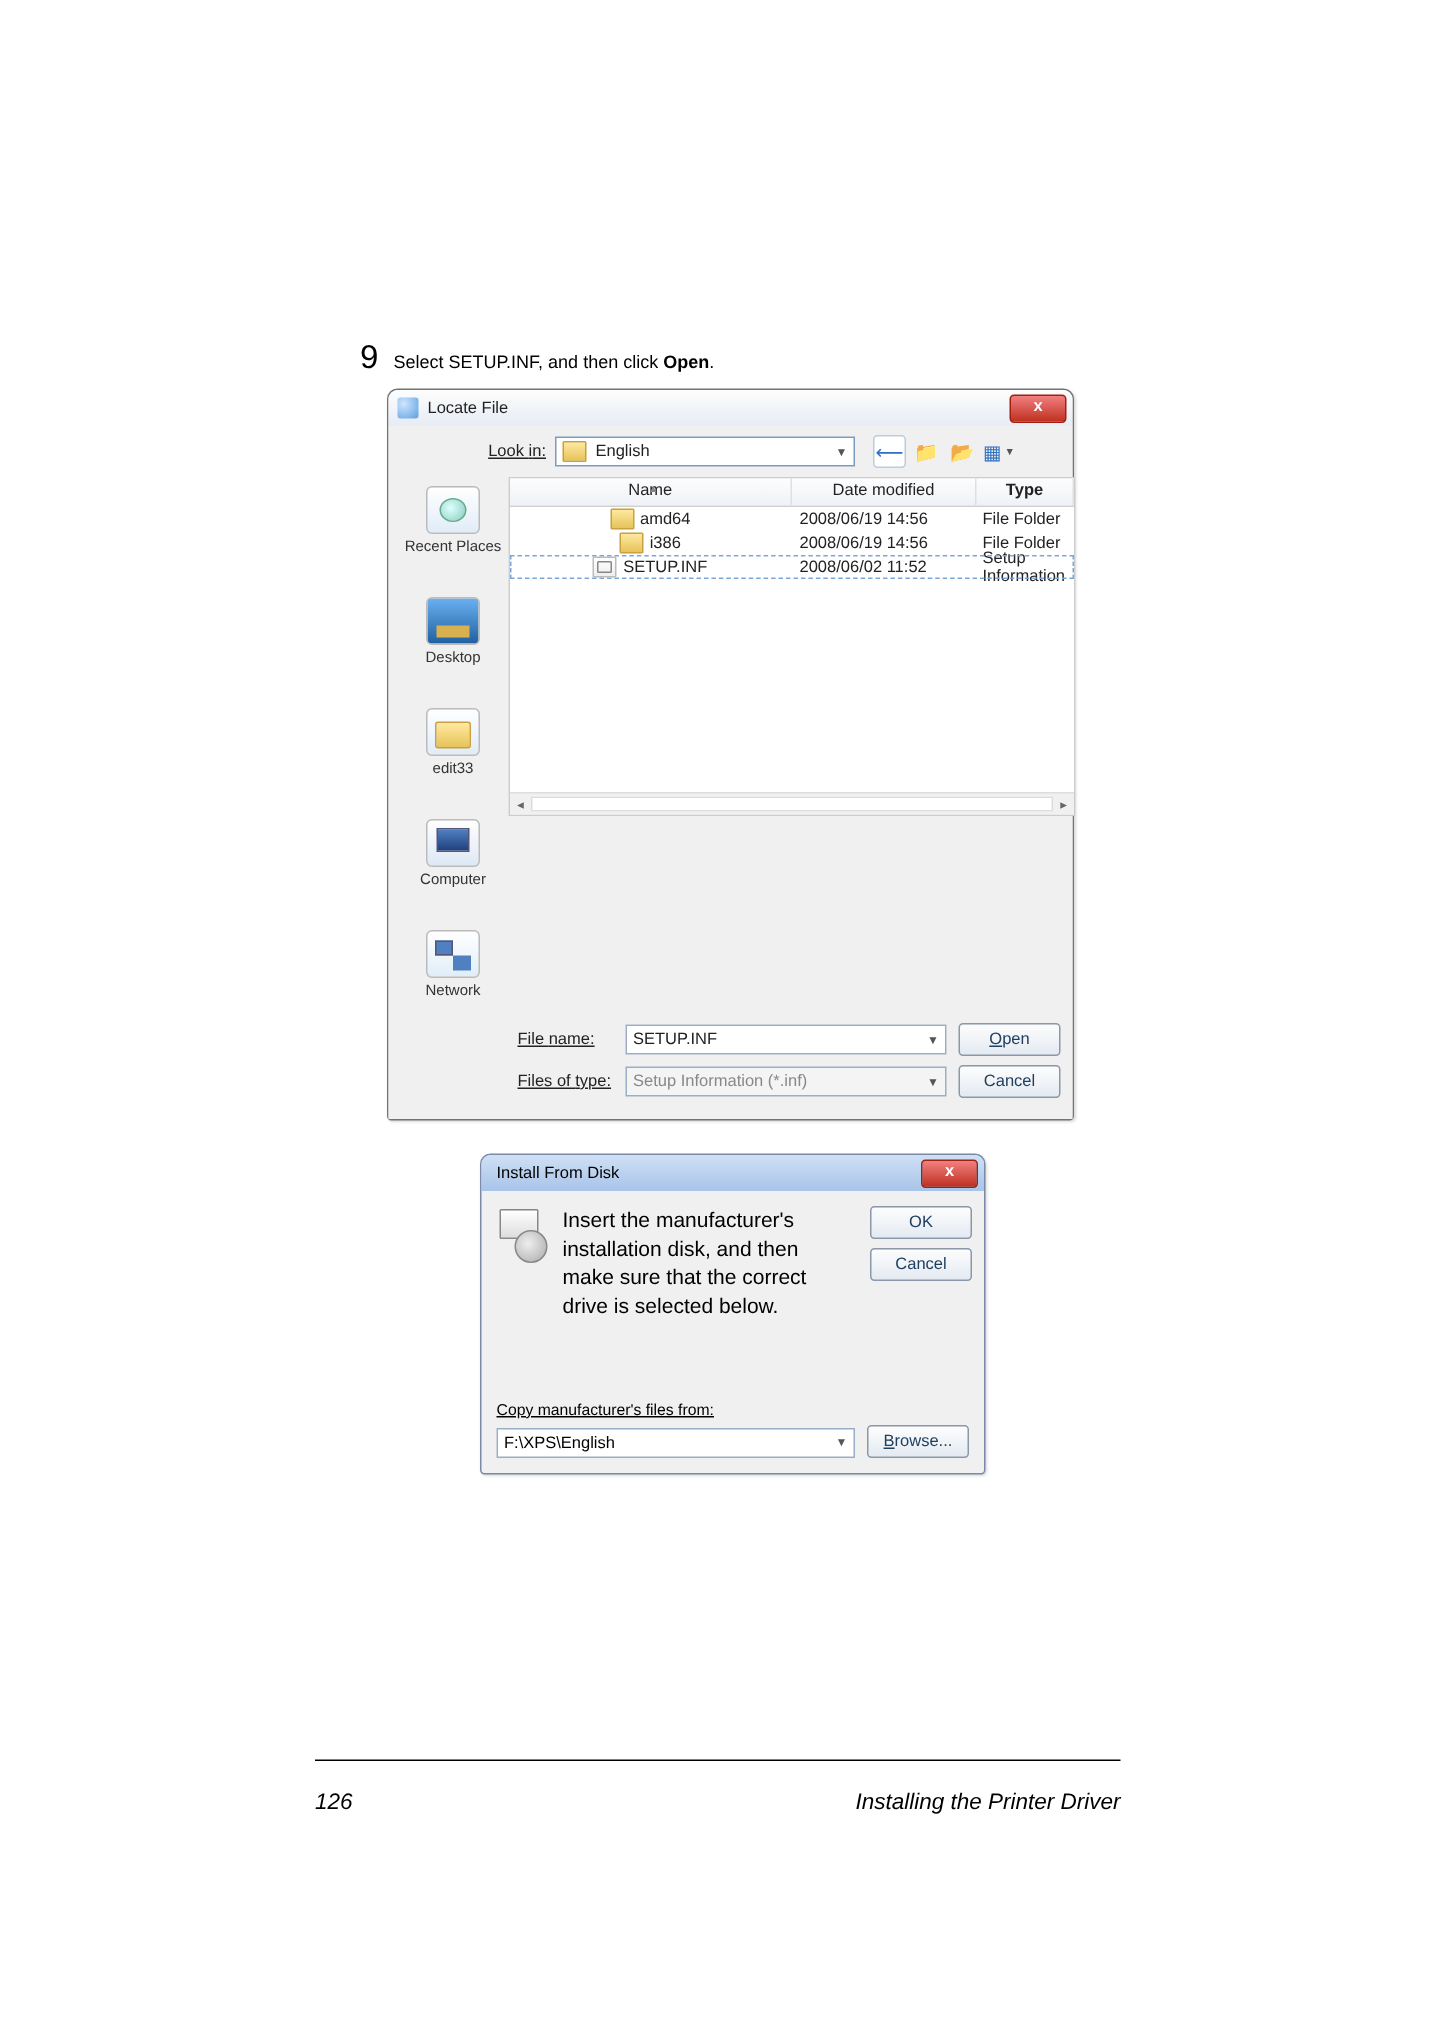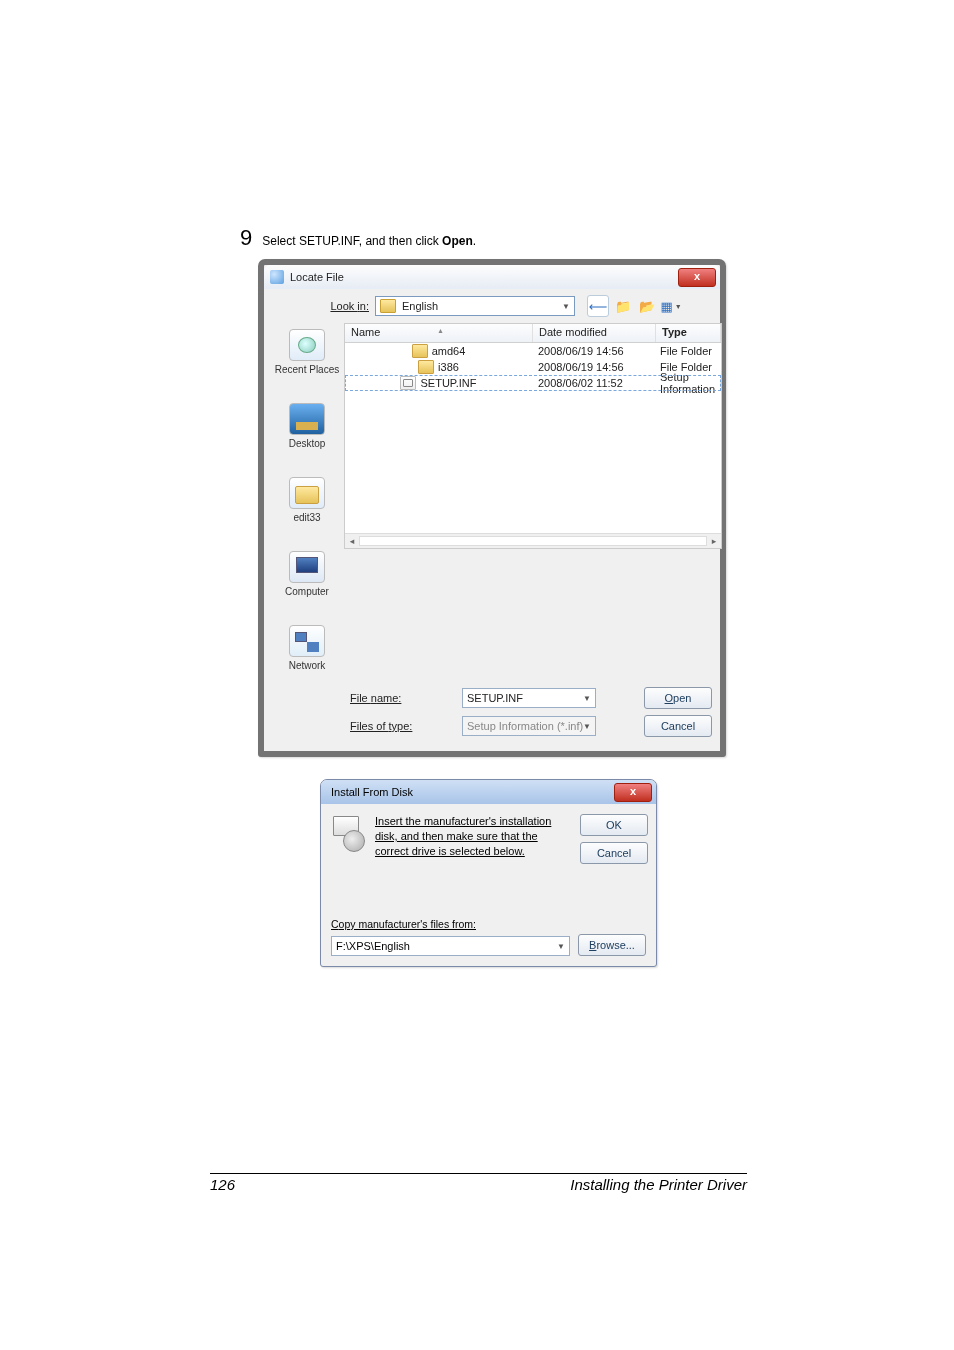--- a/index.html
+++ b/index.html
@@ -29,21 +29,21 @@
     margin-right: 10px;
   }
   .step-text {
     font-size: 12px;
   }
   .step-text b { font-weight: bold; }
 
   
   .dlg-locate {
     width: 456px;
-    border: 6px solid #737373;
+    border: 1px solid #737373;
     border-radius: 7px 7px 3px 3px;
     background: #f0f0f0;
     margin-left: 18px;
     margin-bottom: 22px;
     font-size: 11px;
     color: #222;
     box-shadow: 1px 1px 2px rgba(0,0,0,0.15);
   }
   .titlebar {
     height: 24px;
@@ -195,20 +195,21 @@
     display: flex;
     background: linear-gradient(#fdfdfd,#eef2f7);
     border-bottom: 1px solid #d0d0d0;
     height: 18px;
     font-size: 11px;
   }
   .fl-head .col {
     padding: 2px 6px;
     border-right: 1px solid #e0e0e0;
     position: relative;
+    text-align: center;
   }
   .col.name { flex: 0 0 175px; }
   .col.date { flex: 0 0 110px; }
   .col.type { flex: 1; font-weight: bold; }
   .fl-head .col.name::after{
     content:"▴"; position:absolute; left:50%; top:2px; font-size:8px; color:#888;
   }
   .fl-rows { flex:1; overflow:hidden; }
   .fl-row {
     display: flex;
@@ -251,21 +252,20 @@
   .fl-scroll .track { flex:1; height:8px; background:#fff; border:1px solid #ddd;}
 
   .bottom-rows {
     margin-left: 78px;
     padding-top: 6px;
   }
   .brow {
     display: flex;
     align-items: center;
     margin-bottom: 6px;
-    gap: 40px;
   }
   .brow .blbl { width: 72px; }
   .brow .blbl span { text-decoration: underline; }
   .brow .bcombo {
     flex: 1;
     height: 18px;
     border: 1px solid #9aaec8;
     background: #ffffff;
     display: flex;
     align-items: center;
@@ -318,21 +318,21 @@
     position: relative;
   }
   .ifd-icon::before{
     content:""; position:absolute; left:2px; top:2px; width:24px; height:18px;
     border:1px solid #888; background:linear-gradient(#fff,#ddd); border-radius:1px;
   }
   .ifd-icon::after{
     content:""; position:absolute; left:12px; top:16px; width:20px; height:20px;
     border:1px solid #888; border-radius:50%; background:radial-gradient(circle at 40% 40%,#eee,#aaa);
   }
-  .ifd-msg { flex:1; font-size:11px; line-height:1.35; padding-right:4px;text-decoration:underline;}
+  .ifd-msg { flex:1; font-size:14px; line-height:1.35; padding-right:4px;}
   .ifd-btns {
     width: 66px;
     display: flex;
     flex-direction: column;
     gap: 6px;
     margin-left: 6px;
   }
   .ifd-spacer { height: 54px; }
   .ifd-copy {
     font-size: 10.5px;
@@ -361,21 +361,21 @@
     position: absolute;
     left: 210px;
     bottom: 176px;
     width: 537px;
     height: 0;
     border-top: 1px solid #000;
   }
   .footer {
     position: absolute;
     left: 210px;
-    bottom: 157px;
+    bottom: 140px;
     width: 537px;
     display: flex;
     justify-content: space-between;
     font-style: italic;
     font-size: 15px;
   }
   .footer .pg { font-style: italic; }
 </style>
 </head>
 <body>

